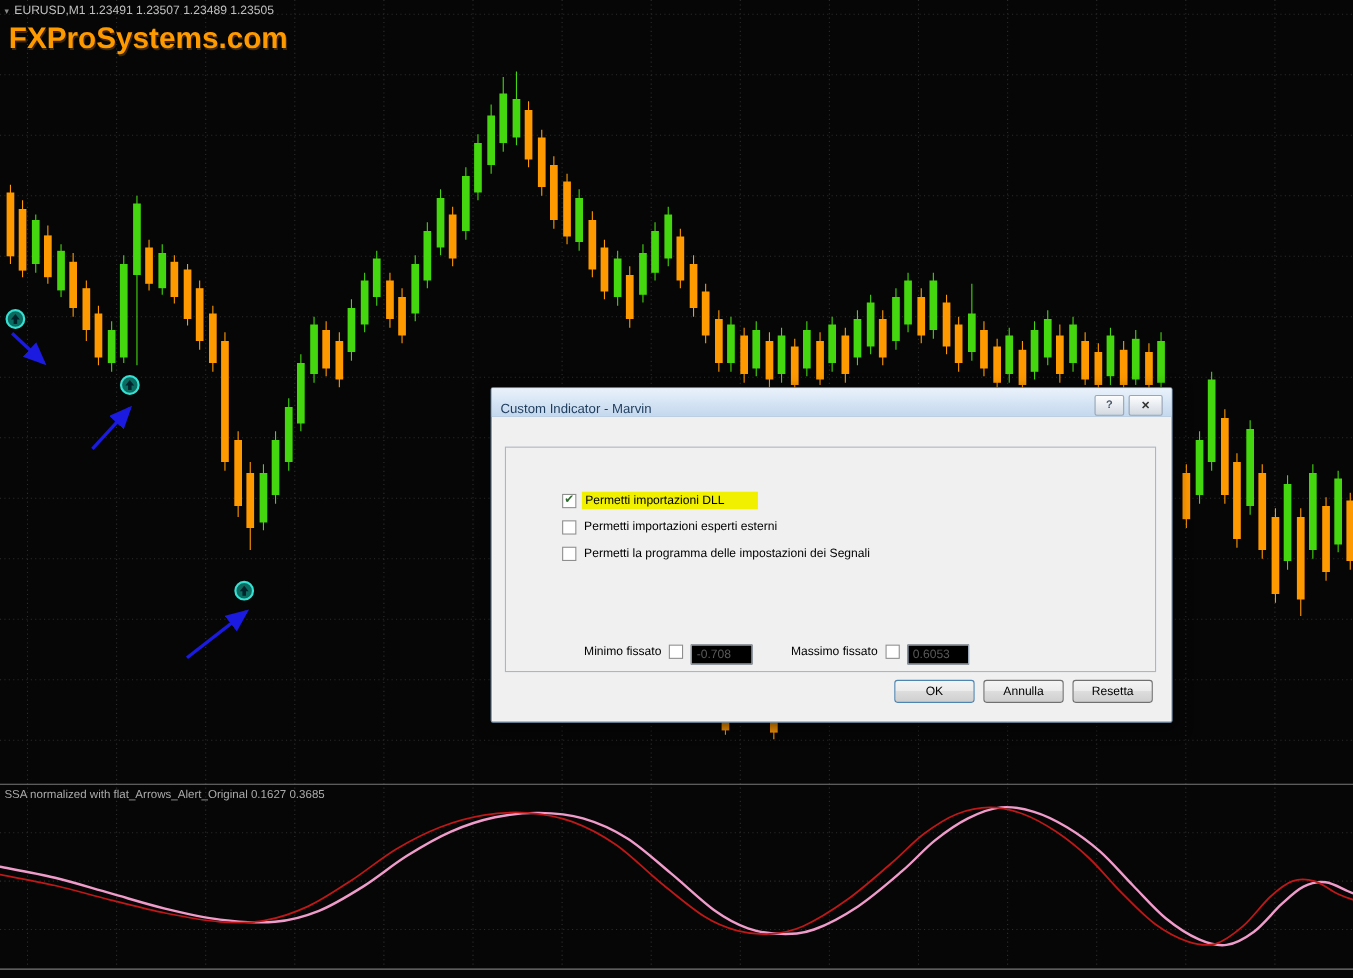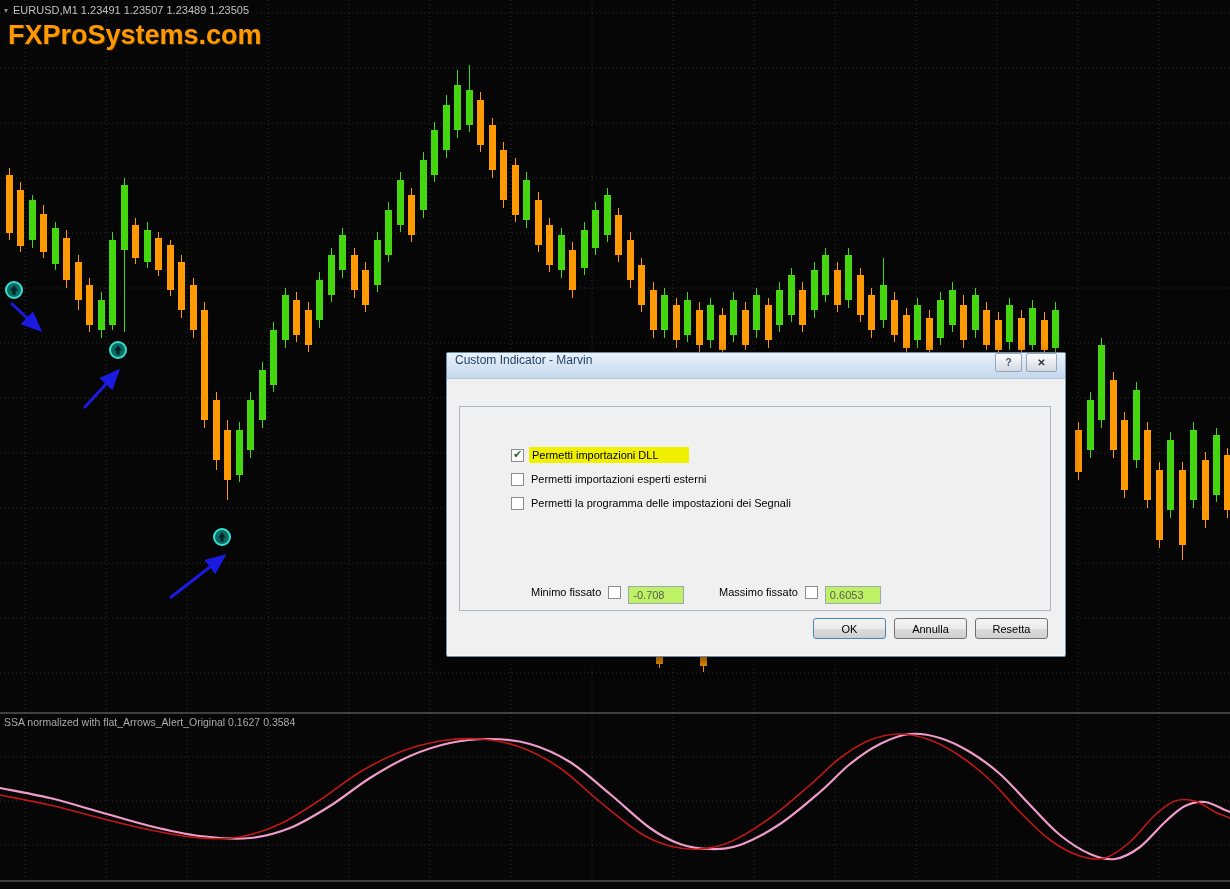--- a/index.html
+++ b/index.html
@@ -13,21 +13,21 @@
   .brand-sub{position:absolute;left:8px;top:52px;z-index:2;color:#C5861C;font-size:11.5px;font-weight:bold;letter-spacing:.3px;}
   .ind-label{position:absolute;left:4px;top:716px;z-index:2;color:#ABABAB;font-size:10.5px;}
 
   
   .dialog{position:absolute;left:446px;top:352px;width:618px;height:303px;z-index:10;
     background:#F0F0F0;border:1px solid #6E8CA8;border-radius:2px;
     box-shadow:0 0 0 1px rgba(255,255,255,.45) inset, 3px 4px 14px rgba(0,0,0,.6);
     font-size:11px;color:#000;}
   .titlebar{position:absolute;left:0;top:0;right:0;height:26px;
     background:linear-gradient(#EAF2FB,#D8E6F5 45%,#C4D8EE);
-    border-bottom:1px solid #B6CBE0;display:flex;align-items:flex-start;padding:0 8px;box-sizing:border-box;}
+    border-bottom:1px solid #B6CBE0;display:flex;align-items:flex-end;padding:0 8px;box-sizing:border-box;}
   .title{color:#1E3C5C;font-size:12px;flex:1;}
   .tb-btn{width:25px;height:17px;border:1px solid #98A6B6;border-radius:2px;margin-left:4px;
     background:linear-gradient(#FDFDFD,#E8ECF1 50%,#D3D9E1);color:#47566A;font-size:10px;font-weight:bold;
     display:flex;align-items:center;justify-content:center;cursor:default;}
   .tb-btn.close{width:29px;color:#333;}
 
   .tabs{position:absolute;left:12px;top:34px;display:flex;align-items:flex-end;z-index:3;}
   .tab{height:19px;line-height:19px;padding:0 8px;background:linear-gradient(#F5F5F5,#E6E6E6);
     border:1px solid #8E9199;margin-right:-1px;font-size:11px;white-space:nowrap;}
   .tab.active{height:22px;line-height:22px;background:#FFFFFF;border-bottom:1px solid #FFFFFF;
@@ -36,21 +36,21 @@
     border:1px solid #ADB6BF;background:#F0F0F0;z-index:2;}
 
   .cb-row{position:absolute;left:64px;height:16px;display:flex;align-items:center;z-index:5;}
   .cb{width:13px;height:13px;box-sizing:border-box;background:#FFFFFF;border:1px solid #8E8E8E;
     display:inline-flex;align-items:center;justify-content:center;flex:none;}
   .cb .mark{color:#2E6B2E;font-size:11px;line-height:11px;margin-top:-1px;}
   .cb-label{margin-left:7px;}
   .hl{background:#F0F000;padding:2px 30px 2px 3px;margin-left:5px;}
 
   .mm-group{position:absolute;top:233px;height:19px;display:flex;align-items:flex-start;gap:7px;z-index:5;}
-  .mm-input{width:56px;height:18px;box-sizing:border-box;border:1px solid #9AA8B8;background:#bef264;
+  .mm-input{width:56px;height:18px;box-sizing:border-box;border:1px solid #9AA8B8;background:#000000;
     color:#5A5A5A;font-size:11px;font-family:"Liberation Sans",sans-serif;padding:1px 4px;}
 
   .btn{position:absolute;top:265px;width:73px;height:21px;box-sizing:border-box;z-index:5;
     border:1px solid #707070;border-radius:3px;font-size:11px;font-family:"Liberation Sans",sans-serif;
     background:linear-gradient(#F4F4F4,#EBEBEB 50%,#DDDDDD 50%,#CFCFCF);color:#000;}
   .btn.ok{left:366px;border-color:#4E84B0;}
   .btn.annulla{left:447px;}
   .btn.resetta{left:528px;}
 </style>
 </head>
@@ -324,21 +324,21 @@
       <path d="M 222 532.5 L 218 537.5 L 220.4 537.5 L 220.4 541.5 L 223.6 541.5 L 223.6 537.5 L 226 537.5 Z" fill="#00222B"></path>
       <path d="M 0 788 C 8.333333333333334 789.6666666666666 33.33333333333333 794 50 798 C 66.66666666666667 802 83.33333333333333 807.3333333333334 100 812 C 116.66666666666667 816.6666666666666 133.33333333333334 822 150 826 C 166.66666666666666 830 183.33333333333334 834 200 836 C 216.66666666666666 838 235 839.3333333333334 250 838 C 265 836.6666666666666 276.6666666666667 833.3333333333334 290 828 C 303.3333333333333 822.6666666666666 316.6666666666667 814.3333333333334 330 806 C 343.3333333333333 797.6666666666666 356.6666666666667 786.3333333333334 370 778 C 383.3333333333333 769.6666666666666 396.6666666666667 761.8333333333334 410 756 C 423.3333333333333 750.1666666666666 436.6666666666667 745.8333333333334 450 743 C 463.3333333333333 740.1666666666666 476.6666666666667 738.8333333333334 490 739 C 503.3333333333333 739.1666666666666 516.6666666666666 740.1666666666666 530 744 C 543.3333333333334 747.8333333333334 556.6666666666666 753.6666666666666 570 762 C 583.3333333333334 770.3333333333334 596.6666666666666 783 610 794 C 623.3333333333334 805 638.3333333333334 819.6666666666666 650 828 C 661.6666666666666 836.3333333333334 670 840.5 680 844 C 690 847.5 700 848.8333333333334 710 849 C 720 849.1666666666666 728.3333333333334 849.1666666666666 740 845 C 751.6666666666666 840.8333333333334 766.6666666666666 832.8333333333334 780 824 C 793.3333333333334 815.1666666666666 808.3333333333334 802 820 792 C 831.6666666666666 782 840 772 850 764 C 860 756 870 749 880 744 C 890 739 900 735 910 734 C 920 733 930 735 940 738 C 950 741 960 746 970 752 C 980 758 990 765.1666666666666 1000 774 C 1010 782.8333333333334 1020 794.8333333333334 1030 805 C 1040 815.1666666666666 1050 826.8333333333334 1060 835 C 1070 843.1666666666666 1080.8333333333333 850 1090 854 C 1099.1666666666667 858 1106.6666666666667 860.1666666666666 1115 859 C 1123.3333333333333 857.8333333333334 1131.6666666666667 853.1666666666666 1140 847 C 1148.3333333333333 840.8333333333334 1157.5 828.8333333333334 1165 822 C 1172.5 815.1666666666666 1178.3333333333333 809.3333333333334 1185 806 C 1191.6666666666667 802.6666666666666 1198.3333333333333 801.3333333333334 1205 802 C 1211.6666666666667 802.6666666666666 1220.8333333333333 808.3333333333334 1225 810 C 1229.1666666666667 811.6666666666666 1229.1666666666667 811.6666666666666 1230 812" fill="none" stroke="#F09CCB" stroke-width="2.2" stroke-linecap="round"></path>
       <path d="M 0 795 C 8.333333333333334 796.6666666666666 33.33333333333333 801.1666666666666 50 805 C 66.66666666666667 808.8333333333334 83.33333333333333 813.8333333333334 100 818 C 116.66666666666667 822.1666666666666 133.33333333333334 826.6666666666666 150 830 C 166.66666666666666 833.3333333333334 185 836.8333333333334 200 838 C 215 839.1666666666666 226.66666666666666 839.3333333333334 240 837 C 253.33333333333334 834.6666666666666 266.6666666666667 830.1666666666666 280 824 C 293.3333333333333 817.8333333333334 306.6666666666667 808.6666666666666 320 800 C 333.3333333333333 791.3333333333334 346.6666666666667 780 360 772 C 373.3333333333333 764 386.6666666666667 757.1666666666666 400 752 C 413.3333333333333 746.8333333333334 426.6666666666667 743.1666666666666 440 741 C 453.3333333333333 738.8333333333334 466.6666666666667 738 480 739 C 493.3333333333333 740 506.6666666666667 742.1666666666666 520 747 C 533.3333333333334 751.8333333333334 546.6666666666666 758.8333333333334 560 768 C 573.3333333333334 777.1666666666666 586.6666666666666 791.1666666666666 600 802 C 613.3333333333334 812.8333333333334 628.3333333333334 825.6666666666666 640 833 C 651.6666666666666 840.3333333333334 660 843.3333333333334 670 846 C 680 848.6666666666666 690 849.6666666666666 700 849 C 710 848.3333333333334 718.3333333333334 847.1666666666666 730 842 C 741.6666666666666 836.8333333333334 756.6666666666666 827.5 770 818 C 783.3333333333334 808.5 798.3333333333334 795 810 785 C 821.6666666666666 775 830 765.5 840 758 C 850 750.5 860 744 870 740 C 880 736 890 734 900 734 C 910 734 920 736.3333333333334 930 740 C 940 743.6666666666666 950 749.3333333333334 960 756 C 970 762.6666666666666 980 770.6666666666666 990 780 C 1000 789.3333333333334 1010 802 1020 812 C 1030 822 1040 832.6666666666666 1050 840 C 1060 847.3333333333334 1070.8333333333333 853 1080 856 C 1089.1666666666667 859 1096.6666666666667 860.3333333333334 1105 858 C 1113.3333333333333 855.6666666666666 1121.6666666666667 849.1666666666666 1130 842 C 1138.3333333333333 834.8333333333334 1147.5 821.8333333333334 1155 815 C 1162.5 808.1666666666666 1168.3333333333333 803.3333333333334 1175 801 C 1181.6666666666667 798.6666666666666 1188.3333333333333 799.1666666666666 1195 801 C 1201.6666666666667 802.8333333333334 1209.1666666666667 809.1666666666666 1215 812 C 1220.8333333333333 814.8333333333334 1227.5 817 1230 818" fill="none" stroke="#C01818" stroke-width="1.6" stroke-linecap="round"></path>
     </svg>
 
   <div class="symbol-line">
     <span class="tri">▾</span>
     <span>EURUSD,M1  1.23491 1.23507 1.23489 1.23505</span>
   </div>
   <div class="brand">FXProSystems.com</div>
-  <div class="ind-label">SSA normalized with flat_Arrows_Alert_Original 0.1627 0.3584</div>
+  <div class="ind-label">SSA normalized with flat_Arrows_Alert_Original 0.1627 0.3685</div>
 
   <div class="dialog">
     <div class="titlebar">
       <span class="title">Custom Indicator - Marvin</span>
       <span class="tb-btn">?</span>
       <span class="tb-btn close">✕</span>
     </div>
 
 
     <div class="tab-panel"></div>

